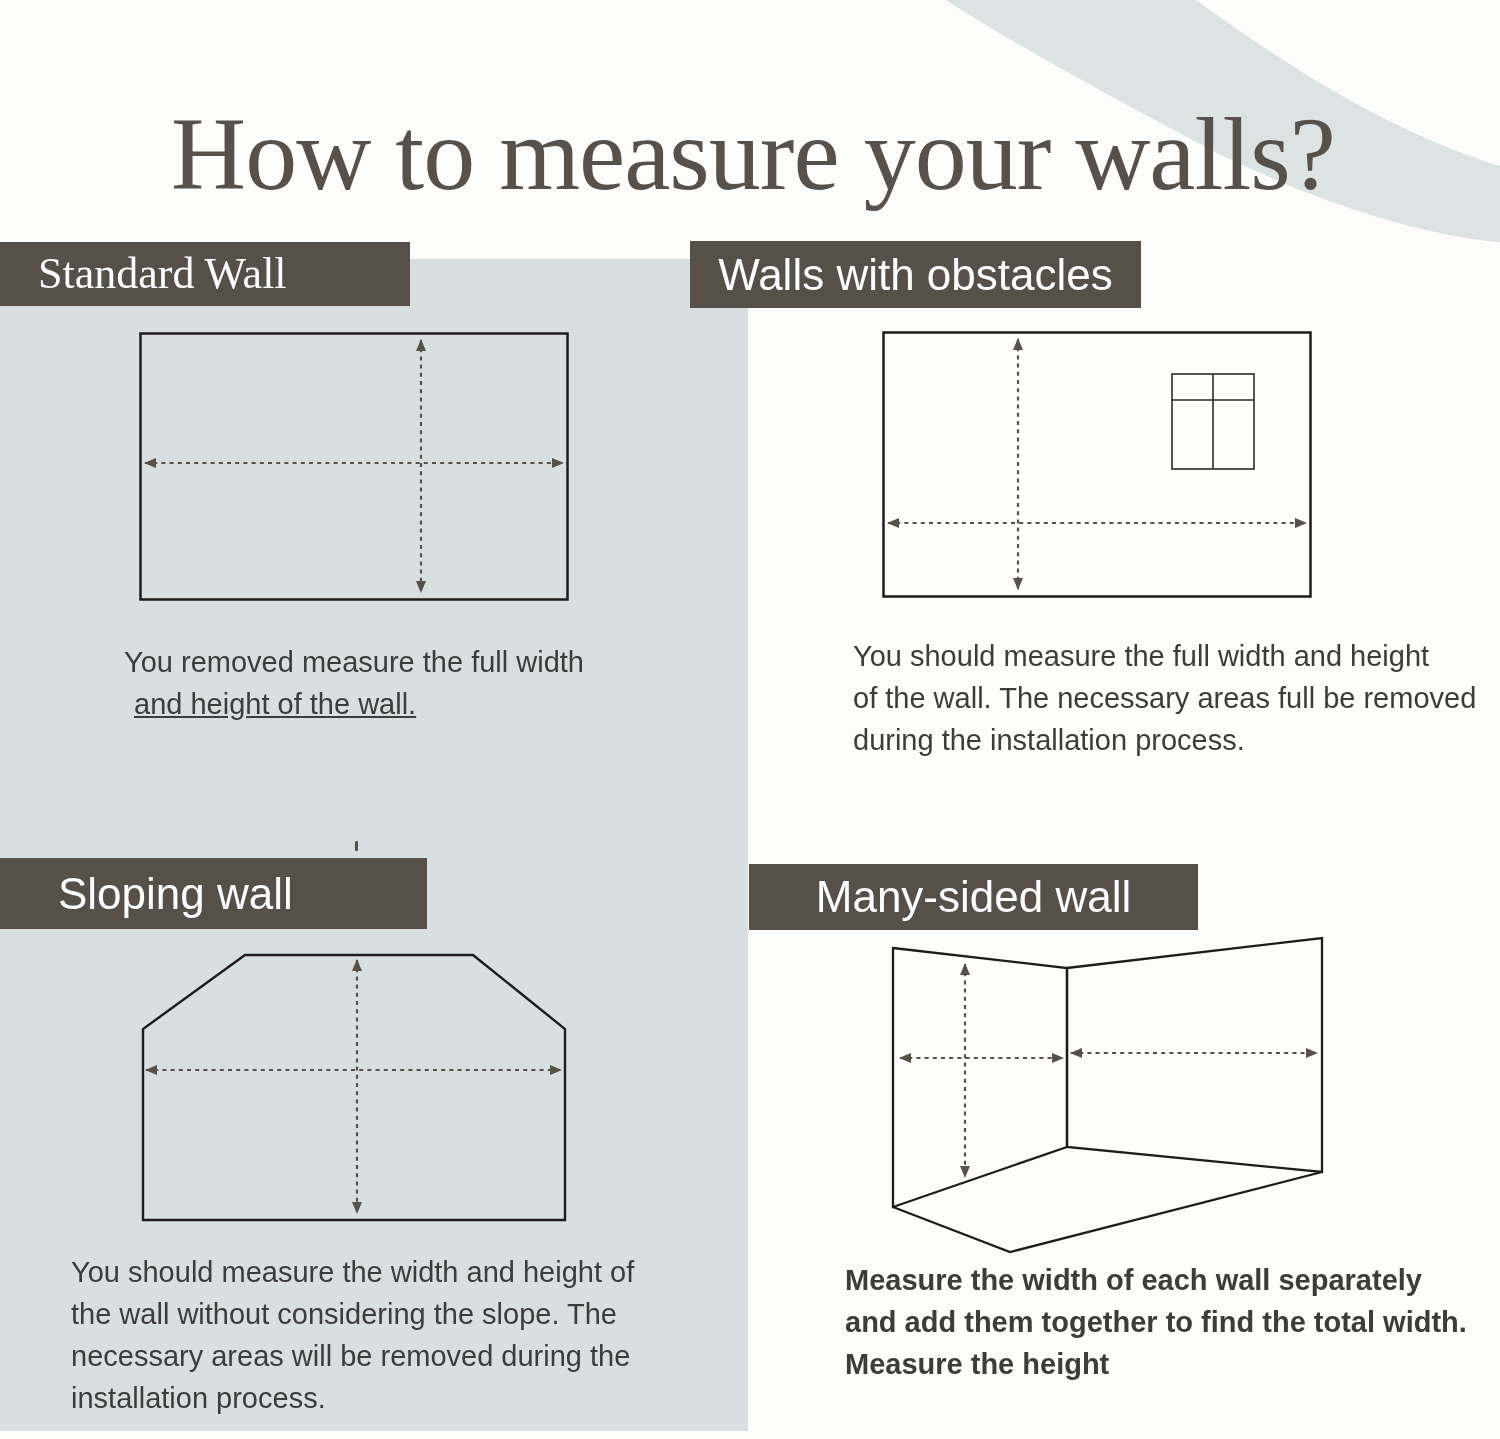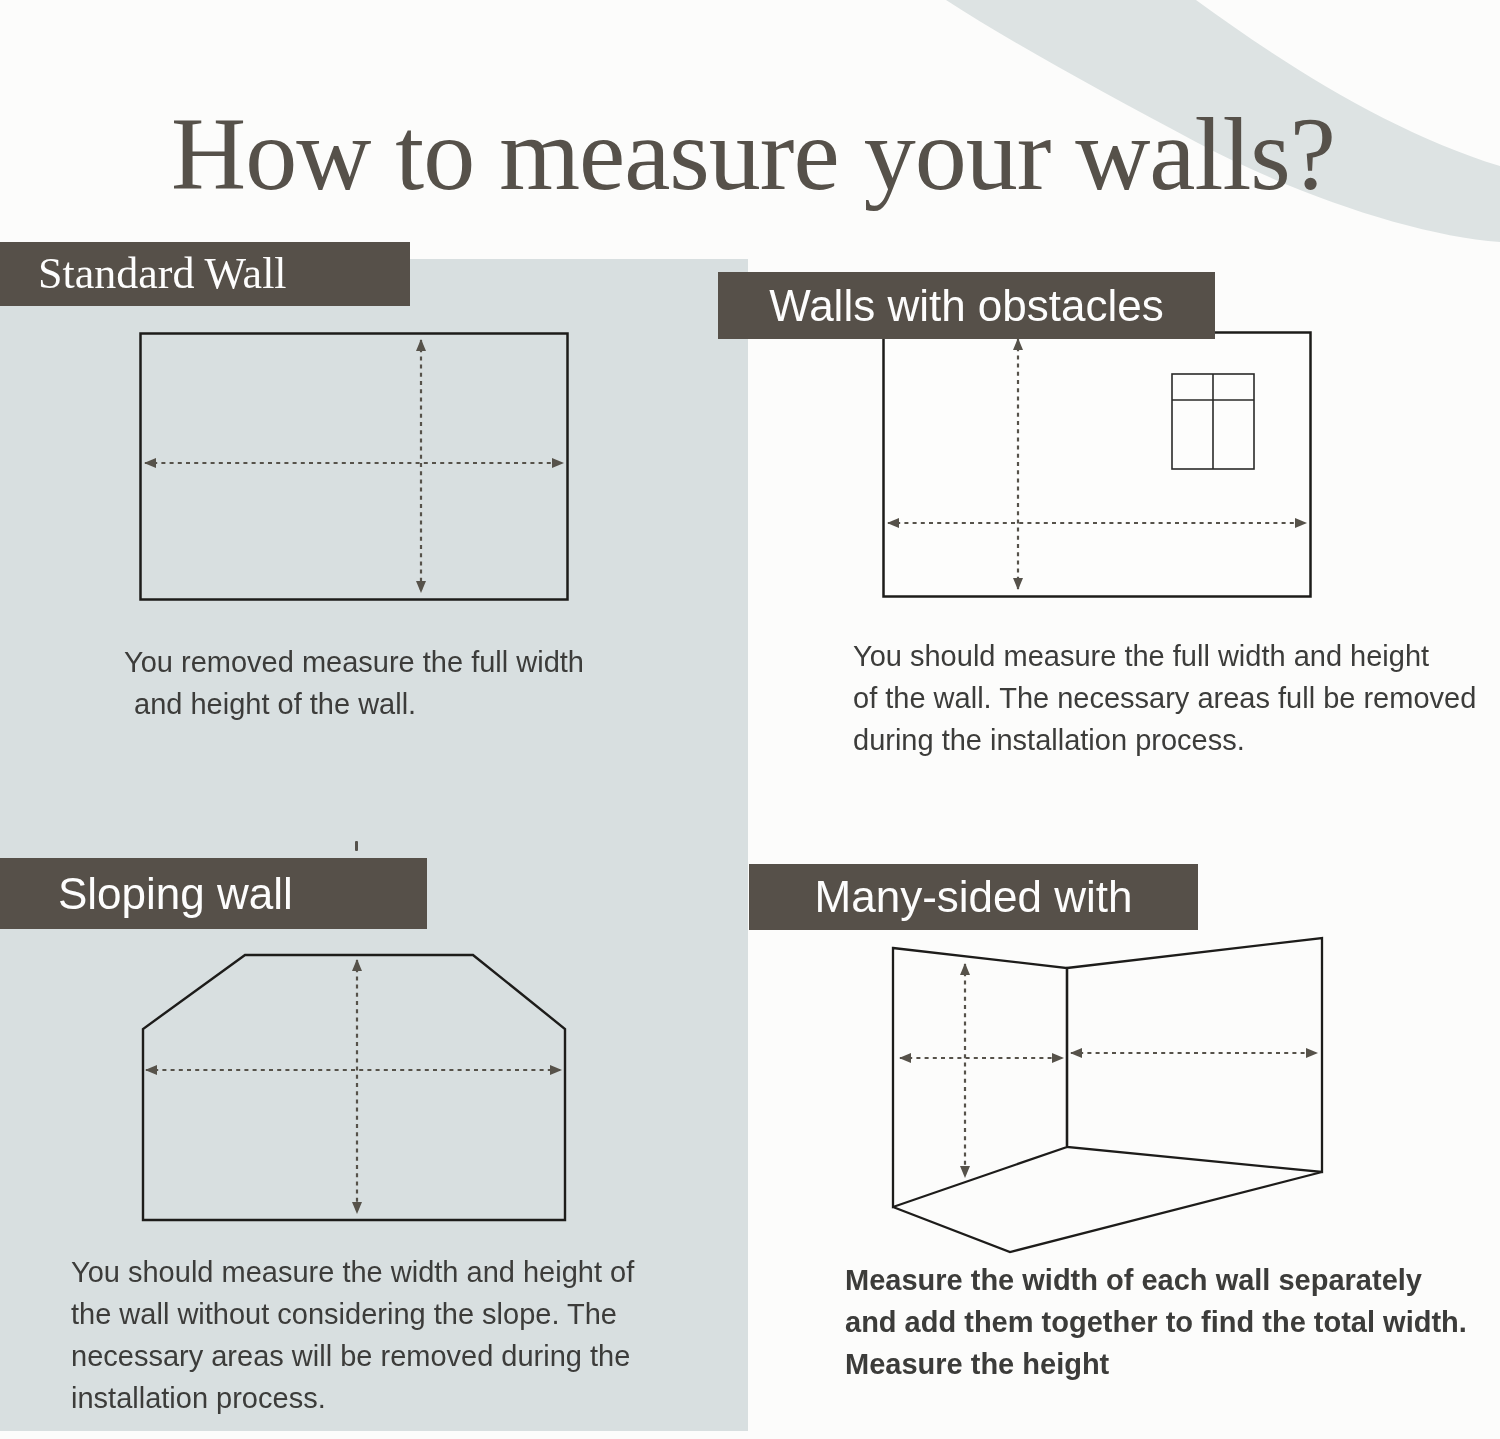--- a/index.html
+++ b/index.html
@@ -31,21 +31,21 @@
     font-size:44px;line-height:1;font-weight:400;
     letter-spacing:0px;
   }
   .bar.centered{justify-content:center;}
   .fig{position:absolute;z-index:1;}
   .desc{
     position:absolute;z-index:1;
     font-size:29px;line-height:42px;color:#3c3c3a;
   }
   .tline{display:block;white-space:nowrap;}
-  .tline.indent{padding-left:10px;}
+  .tline.indent{padding-left:10px;text-decoration:underline;}
   .outline{stroke:#1d1c1a;stroke-width:2.5;fill:none;}
   .outline-thin{stroke:#2a2a28;stroke-width:1.6;fill:none;}
   .dash{stroke:#56524a;stroke-width:2.2;stroke-dasharray:4 4.2;fill:none;}
   .stray-mark{
     position:absolute;left:355px;top:841px;width:3px;height:10px;
     background:#55524c;border-radius:1px;z-index:1;
   }
 </style>
 </head>
 <body>
@@ -76,21 +76,21 @@
     <rect x="1.5" y="1.5" width="427" height="266" class="outline"></rect>
     <line x1="282" y1="8" x2="282" y2="260" class="dash" marker-start="url(#ah)" marker-end="url(#ah)"></line>
     <line x1="6" y1="131" x2="424" y2="131" class="dash" marker-start="url(#ah)" marker-end="url(#ah)"></line>
   </svg>
 
   <div class="desc" style="left:124px;top:641px;">
     <span class="tline">You removed measure the full width</span>
     <span class="tline indent">and height of the wall.</span>
   </div>
 
-  <div class="bar centered" style="left:718px;top:241px;width:497px;height:67px;margin-top:31px;">
+  <div class="bar centered" style="left:690px;top:241px;width:451px;height:67px;">
     <span>Walls with obstacles</span>
   </div>
 
   <svg class="fig" style="left:882px;top:331px;" width="430" height="268" viewBox="0 0 430 268">
     <rect x="1.5" y="1.5" width="427" height="264" class="outline" fill="#fdfdfc" style="fill:#fdfdfc;"></rect>
     <g>
       <rect x="290" y="43" width="82" height="95" class="outline-thin"></rect>
       <line x1="331" y1="43" x2="331" y2="138" class="outline-thin"></line>
       <line x1="290" y1="69" x2="372" y2="69" class="outline-thin"></line>
     </g>
@@ -115,21 +115,21 @@
   </svg>
 
   <div class="desc" style="left:71px;top:1251px;">
     <span class="tline">You should measure the width and height of</span>
     <span class="tline">the wall without considering the slope. The</span>
     <span class="tline">necessary areas will be removed during the</span>
     <span class="tline">installation process.</span>
   </div>
 
   <div class="bar centered" style="left:749px;top:864px;width:449px;height:66px;">
-    <span>Many-sided with</span>
+    <span>Many-sided wall</span>
   </div>
 
   <svg class="fig" style="left:878px;top:930px;" width="450" height="326" viewBox="0 0 450 326">
     <polygon points="15,18 189,38 189,217 15,277" class="outline" style="stroke-width:2.3;"></polygon>
     <polygon points="189,38 444,8 444,242 189,217" class="outline" style="stroke-width:2.3;"></polygon>
     <path d="M15,277 L132,322 L444,242" class="outline" style="stroke-width:2.3;"></path>
     <line x1="87" y1="34" x2="87" y2="247" class="dash" marker-start="url(#ah)" marker-end="url(#ah)"></line>
     <line x1="22" y1="128" x2="185" y2="128" class="dash" marker-start="url(#ah)" marker-end="url(#ah)"></line>
     <line x1="193" y1="123" x2="439" y2="123" class="dash" marker-start="url(#ah)" marker-end="url(#ah)"></line>
   </svg>

